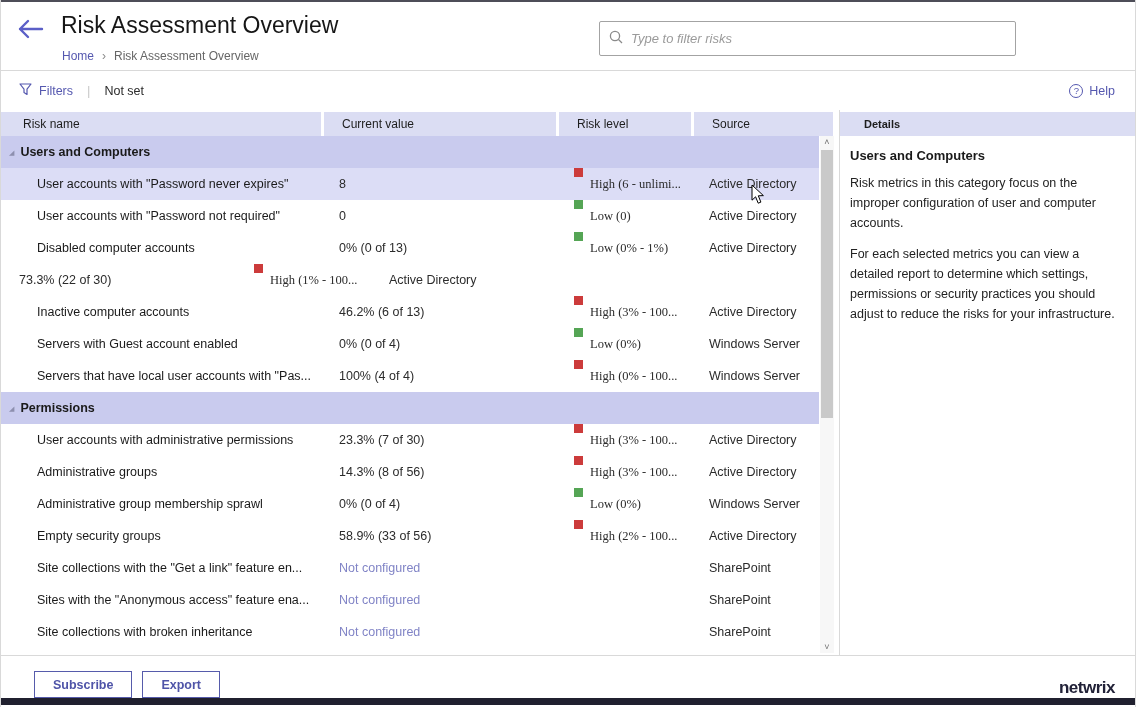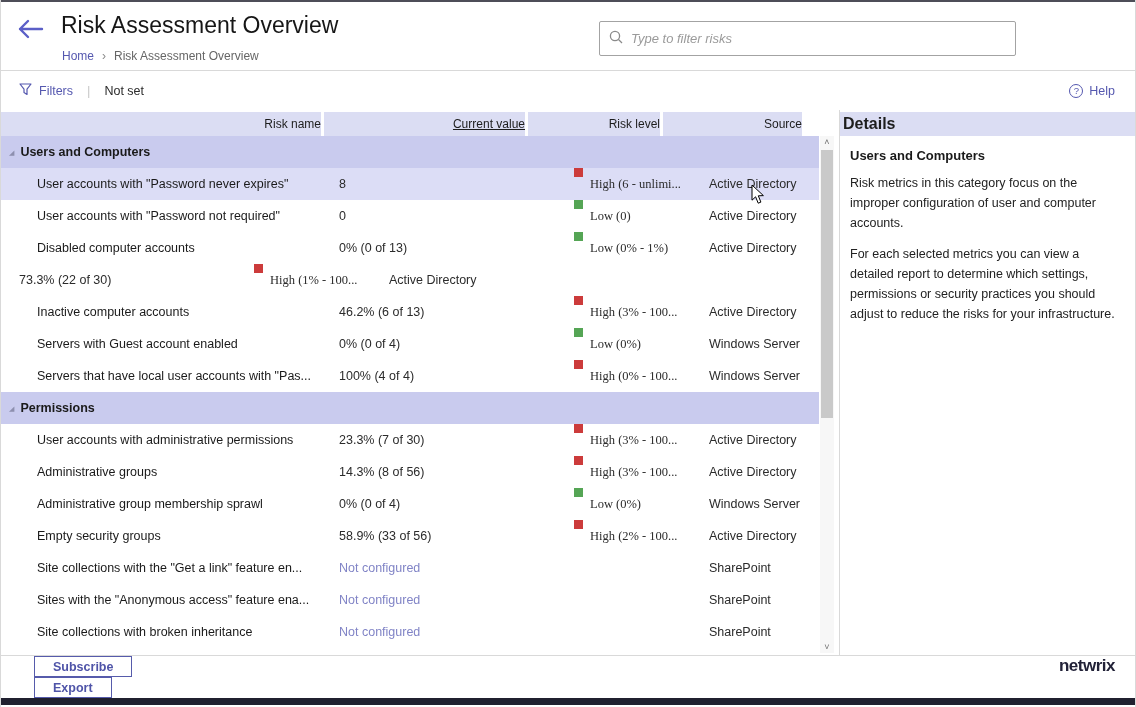--- a/index.html
+++ b/index.html
@@ -28,25 +28,25 @@
   .bar-sep { color:#c9c9c9; margin:0 14px; font-size:13px; }
   .not-set { font-size:12.5px; color:#2b2b2b; }
   .help-btn { position:absolute; right:20px; display:flex; align-items:center; gap:6px; color:#5558af; font-size:12.5px; cursor:pointer; }
   .help-circle { width:14px; height:14px; border:1px solid #5558af; border-radius:50%; font-size:9.5px; display:flex; align-items:center; justify-content:center; }
 
   
   .main { height:545px; display:flex; }
   .table-pane { width:841px; position:relative; padding-top:2px; }
   .details-pane { flex:1; border-left:1px solid #d9d9d9; padding-top:2px; }
 
-  .thead { display:flex; height:24px; width:832px;text-align:right; }
+  .thead { display:flex; height:24px; width:832px; }
   .th { background:#dbddf3; font-size:12px; color:#1d1d1d; line-height:24px; border-right:3px solid #fff; }
   .th:last-child { border-right:none; }
   .th.h-name { width:323px; padding-left:22px; }
-  .th.h-value { width:204px; padding-left:18px;text-decoration:underline; }
+  .th.h-value { width:235px; padding-left:18px; }
   .th.h-risk { width:135px; padding-left:18px; }
   .th.h-source { width:139px; padding-left:18px; }
 
   .tbody { width:818px; }
   .row { display:flex; height:32px; width:818px; font-size:12.5px; }
   .group-row { background:#c9cbee; font-weight:bold; align-items:center; padding-left:8px; }
   .group-row .tri { color:#8d8fae; font-size:7px; margin-right:6px; margin-top:2px; }
   .row.selected { background:#dcddf6; }
   .cell { line-height:32px; white-space:nowrap; overflow:hidden; }
   .c-name { width:320px; padding-left:36px; }
@@ -59,27 +59,27 @@
   .sq.low { background:#55a555; }
 
   
   .vscroll { position:absolute; left:819px; top:26px; width:14px; height:517px; background:#f7f7f7; }
   .sb-arrow { position:absolute; left:0; width:14px; height:14px; color:#6f6f6f; font-size:9px; text-align:center; line-height:12px; cursor:pointer; }
   .sb-up { top:0; }
   .sb-down { bottom:0; line-height:16px; }
   .sb-thumb { position:absolute; left:1px; top:14px; width:12px; height:268px; background:#c9c9c9; cursor:pointer; }
 
   
-  .details-head { height:24px; background:#dbddf3; font-size:16px; font-weight:bold; line-height:24px; padding-left:3px; color:#1d1d1d; }
+  .details-head { height:24px; background:#dbddf3; font-size:11px; font-weight:bold; line-height:24px; padding-left:24px; color:#1d1d1d; }
   .details-body { padding:12px 18px 0 10px; width:295px; }
   .details-title { font-size:13px; font-weight:bold; margin-bottom:10px; }
   .details-body p { font-size:12.5px; line-height:20px; color:#222; margin-bottom:11px; }
 
   
-  .footer-bar { height:43px; border-top:1px solid #d9d9d9; display:flex; align-items:flex-start; padding:0 20px 0 33px; position:relative;flex-direction:column; }
+  .footer-bar { height:43px; border-top:1px solid #d9d9d9; display:flex; align-items:flex-end; padding:0 20px 0 33px; position:relative; }
   .btn { height:27px; background:#fff; border:1px solid #565bab; color:#4f54a8; font-size:12.5px; font-weight:bold; font-family:inherit; cursor:pointer; padding:0 18px; margin-right:10px; }
   .logo { position:absolute; right:20px; font-size:17px; font-weight:bold; color:#222238; letter-spacing:-0.5px; }
   .bottom-strip { height:7px; background:#20202f; }
 
   .cursor { position:absolute; left:750px; top:184px; pointer-events:none; z-index:50; }
 </style>
 </head>
 <body>
 
 <div id="page">

